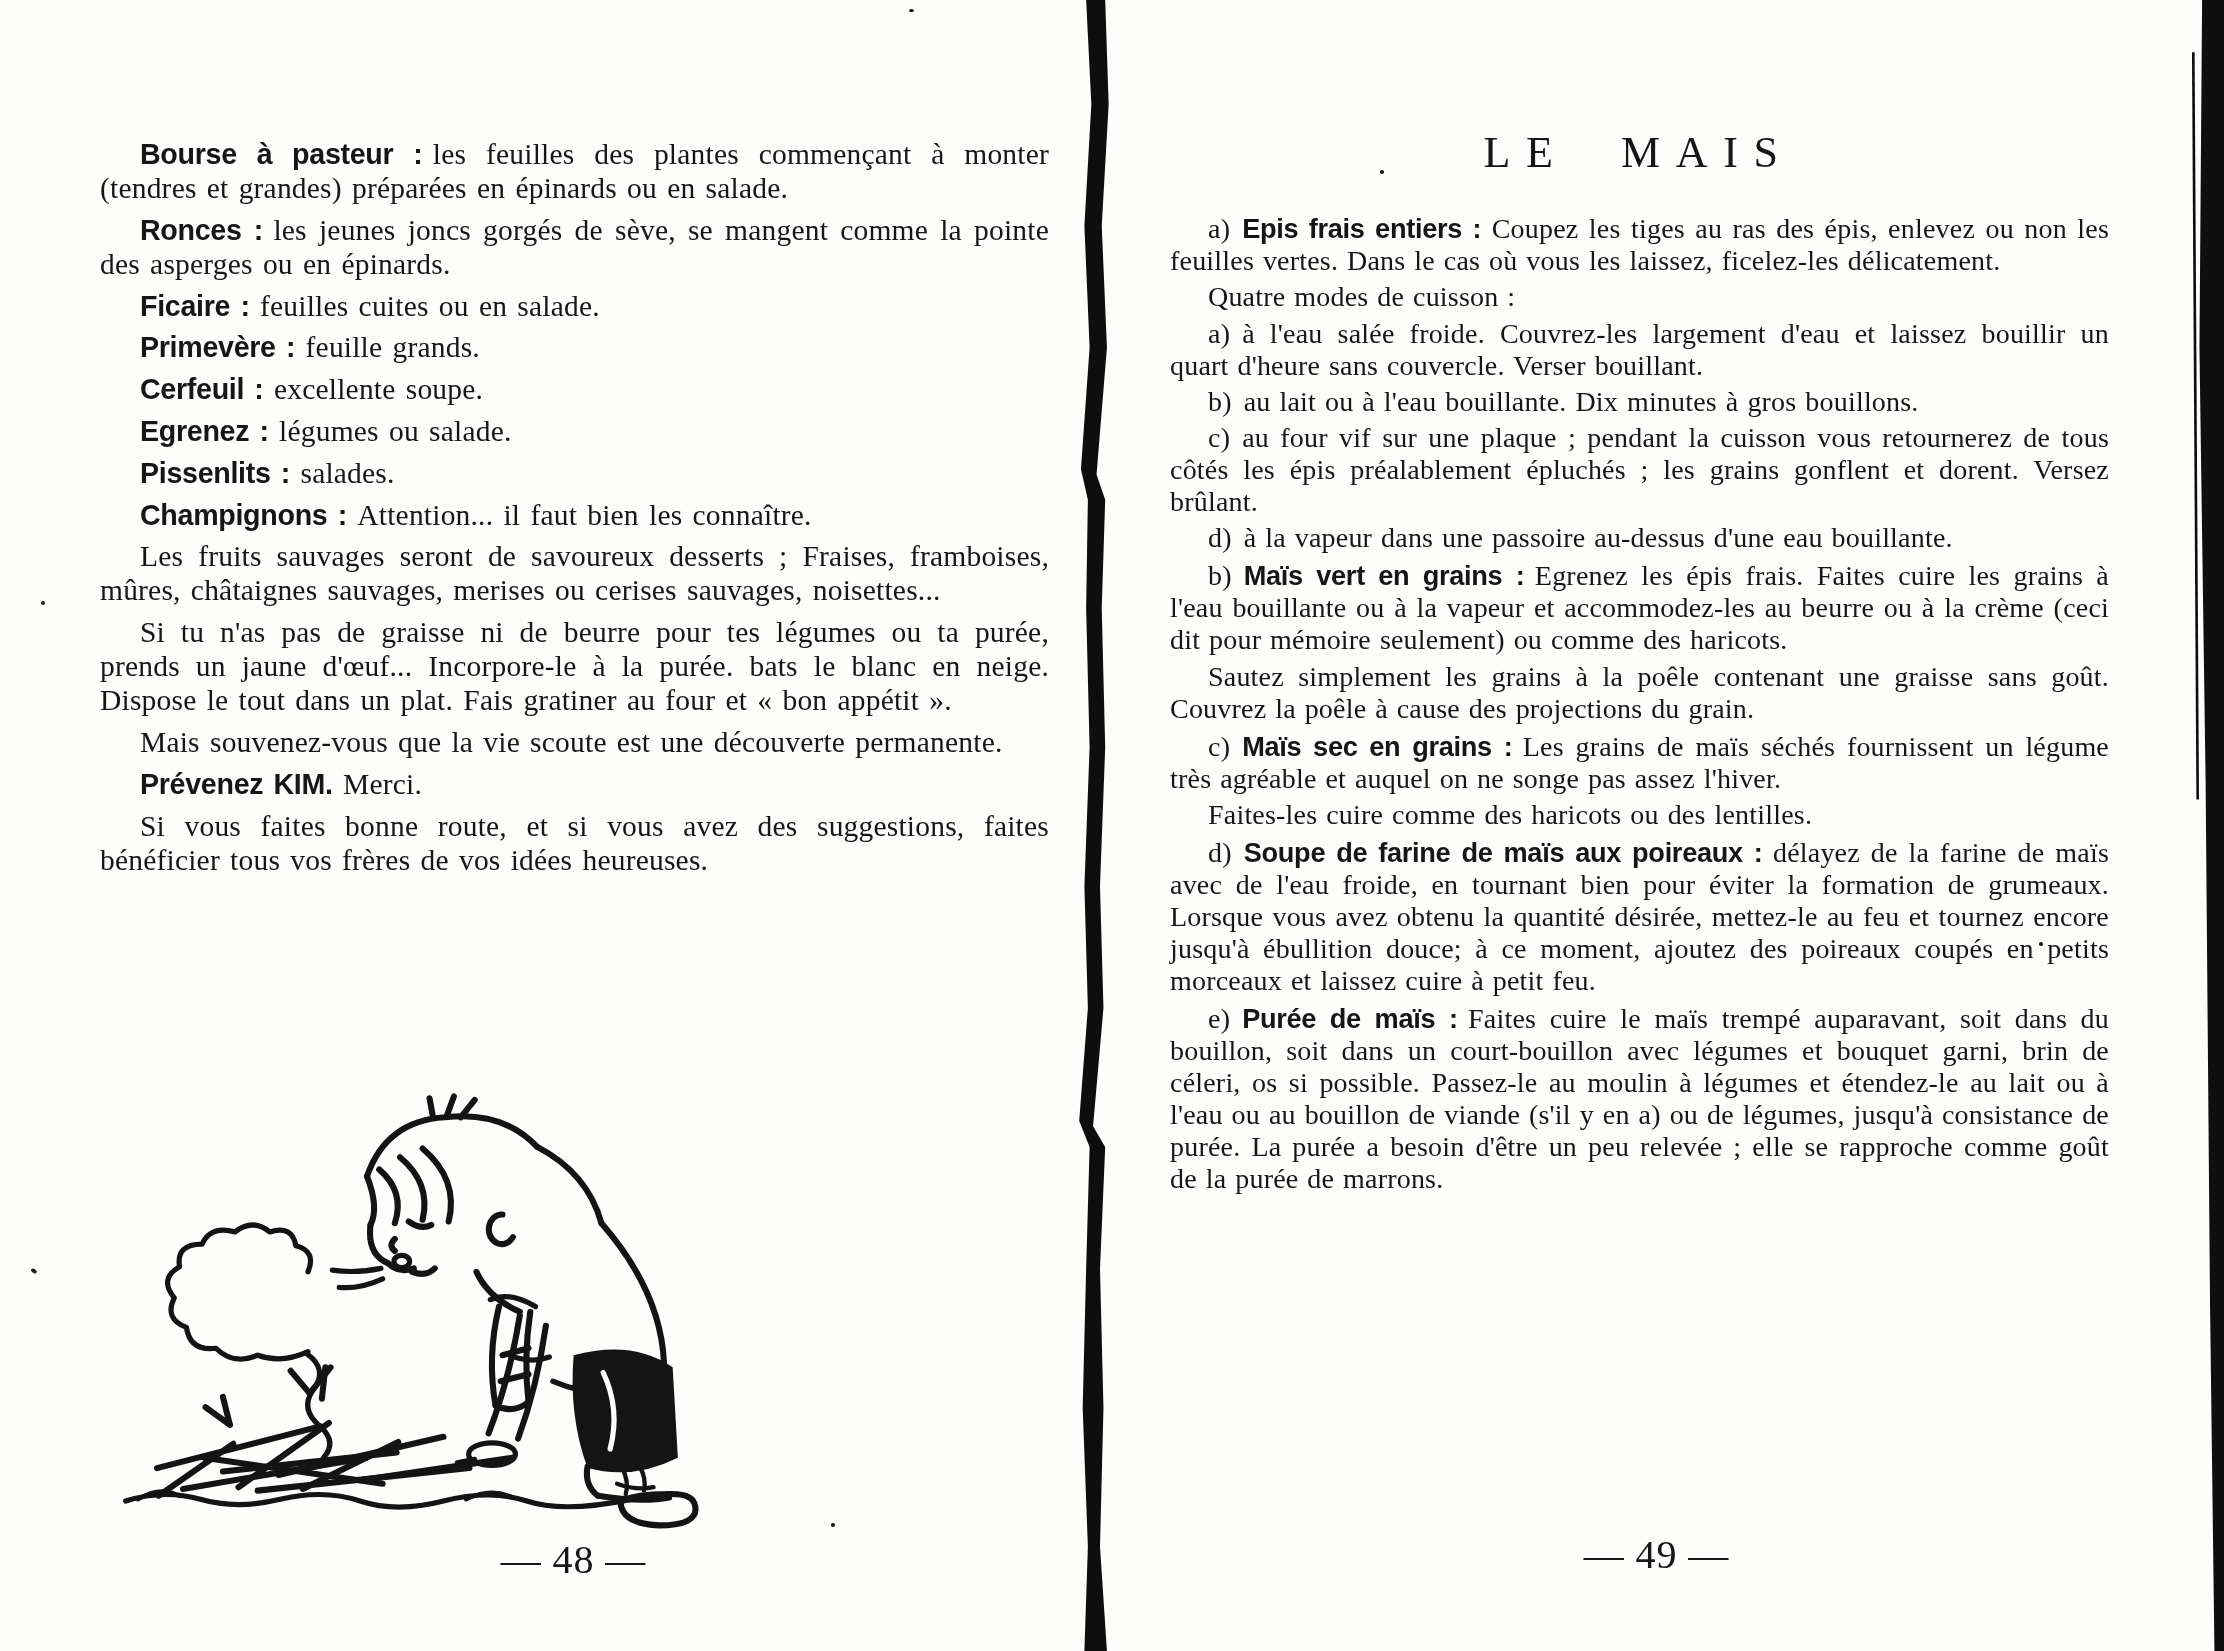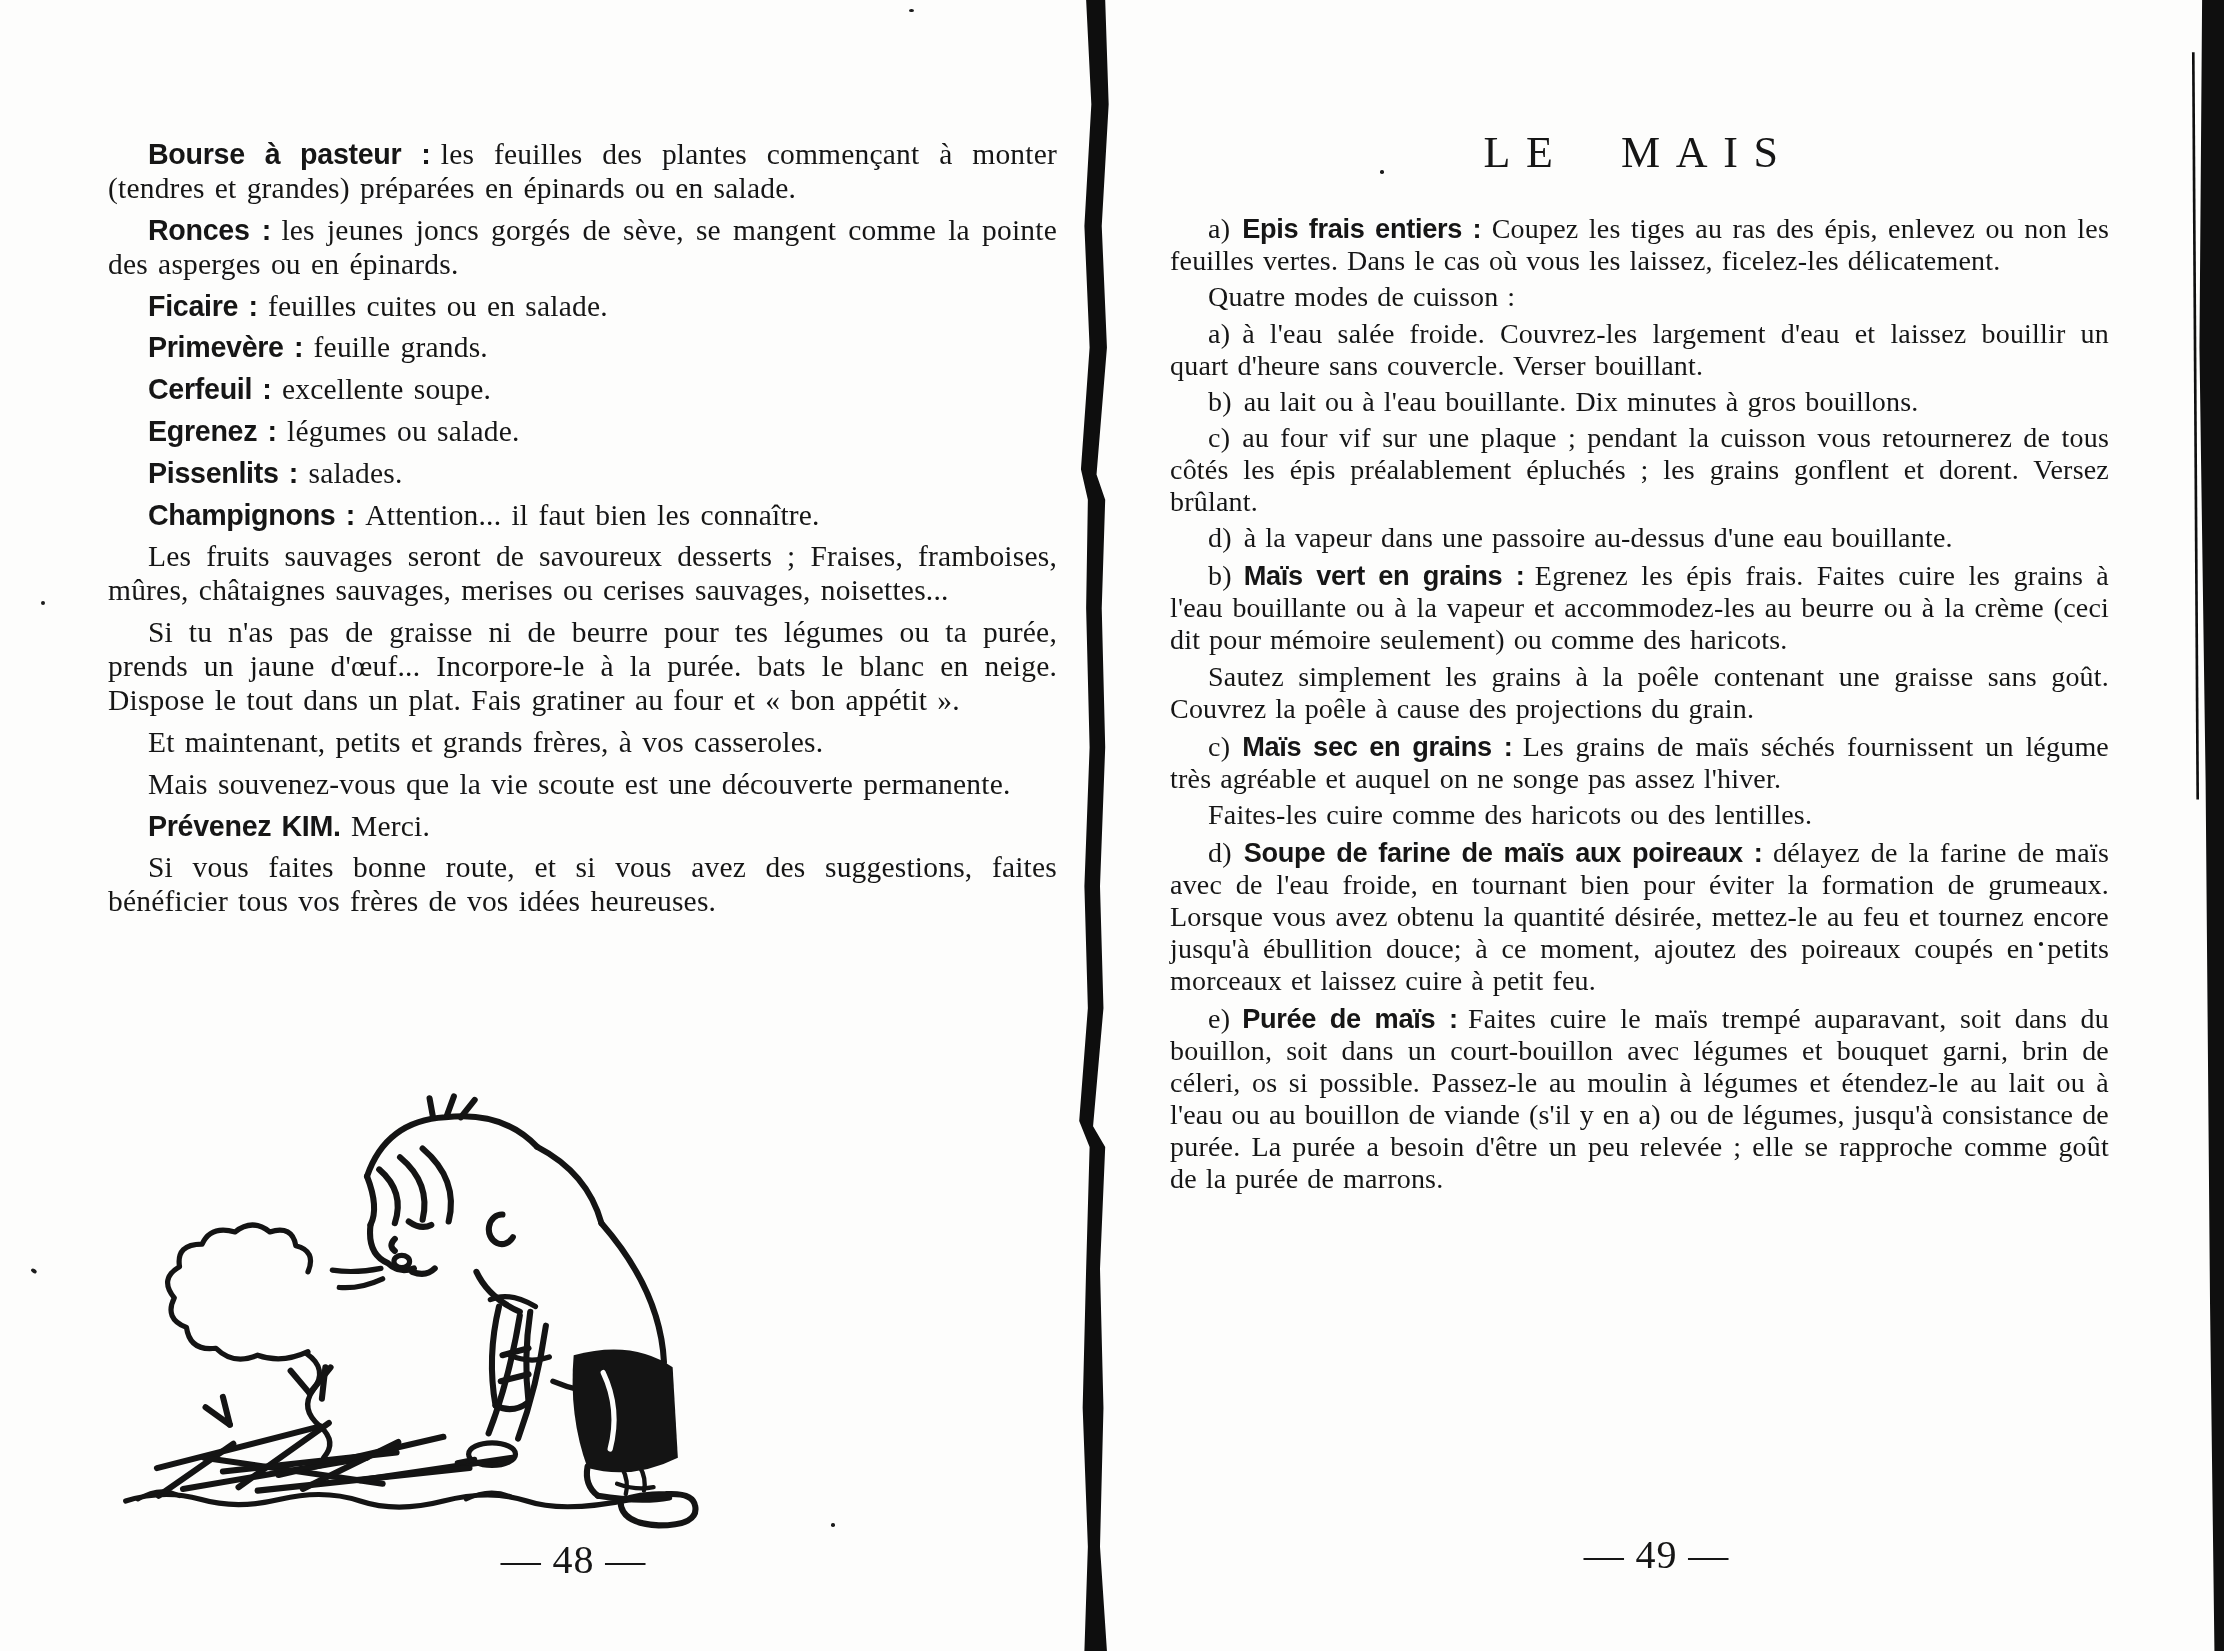--- a/index.html
+++ b/index.html
@@ -3,21 +3,21 @@
 <meta charset="utf-8">
 <style>
   html,body{margin:0;padding:0;background:#777;}
   .scan{
     position:relative; width:2225px; height:1651px;
     background:#fdfdfc; overflow:hidden;
     font-family:"Liberation Serif","DejaVu Serif",serif;
     color:#161616;
   }
   
-  .col-left{position:absolute; left:108px; top:137px; width:949px;}
+  .col-left{position:absolute; left:100px; top:137px; width:949px;}
   .col-left .para{
     font-size:29.5px; line-height:34px; margin:0 0 7.8px 0;
     text-indent:40px; text-align:justify; word-spacing:2.6px;
   }
   .col-right{position:absolute; left:1170px; top:207px; width:939px;}
   .col-right .para{
     font-size:28px; line-height:32px; margin:0 0 4.3px 0;
     text-indent:38px; text-align:justify; word-spacing:1.7px;
   }
   .col-right .para.sect{margin-top:6px;}
@@ -67,21 +67,20 @@
   <p class="para sect"><b class="lead">Egrenez :</b><span class="txt">légumes ou salade.</span></p>
 
   <p class="para sect"><b class="lead">Pissenlits :</b><span class="txt">salades.</span></p>
 
   <p class="para sect"><b class="lead">Champignons :</b><span class="txt">Attention... il faut bien les connaître.</span></p>
 
   <p class="para"><span class="txt">Les fruits sauvages seront de savoureux desserts ; Fraises, framboises, mûres, châtaignes sauvages, merises ou cerises sauvages, noisettes...</span></p>
 
   <p class="para"><span class="txt">Si tu n'as pas de graisse ni de beurre pour tes légumes ou ta purée, prends un jaune d'œuf... Incorpore-le à la purée. bats le blanc en neige. Dispose le tout dans un plat. Fais gratiner au four et « bon appétit ».</span></p>
 
-  <p class="para"><span class="txt">Et maintenant, petits et grands frères, à vos casseroles.</span></p>
 
   <p class="para"><span class="txt">Mais souvenez-vous que la vie scoute est une découverte permanente.</span></p>
 
   <p class="para sect"><b class="lead">Prévenez KIM.</b><span class="txt">Merci.</span></p>
 
   <p class="para"><span class="txt">Si vous faites bonne route, et si vous avez des suggestions, faites bénéficier tous vos frères de vos idées heureuses.</span></p>
 </div>
 
     <svg class="illus" width="605" height="448" viewBox="0 0 696 516">
       <g fill="none" stroke="#141414" stroke-width="7" stroke-linecap="round" stroke-linejoin="round">

